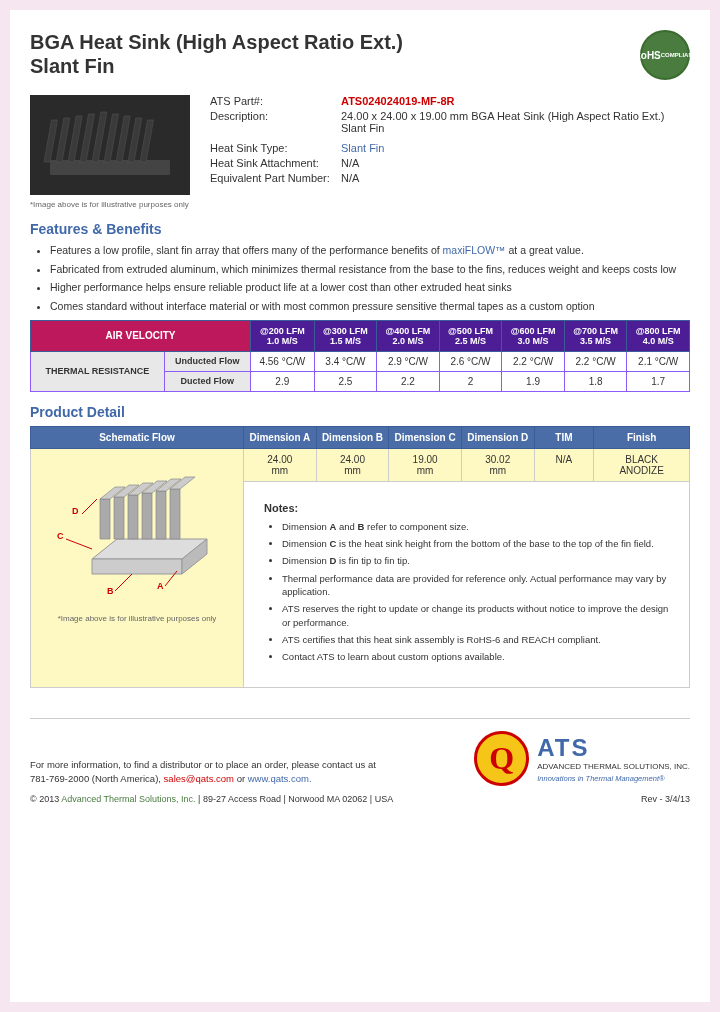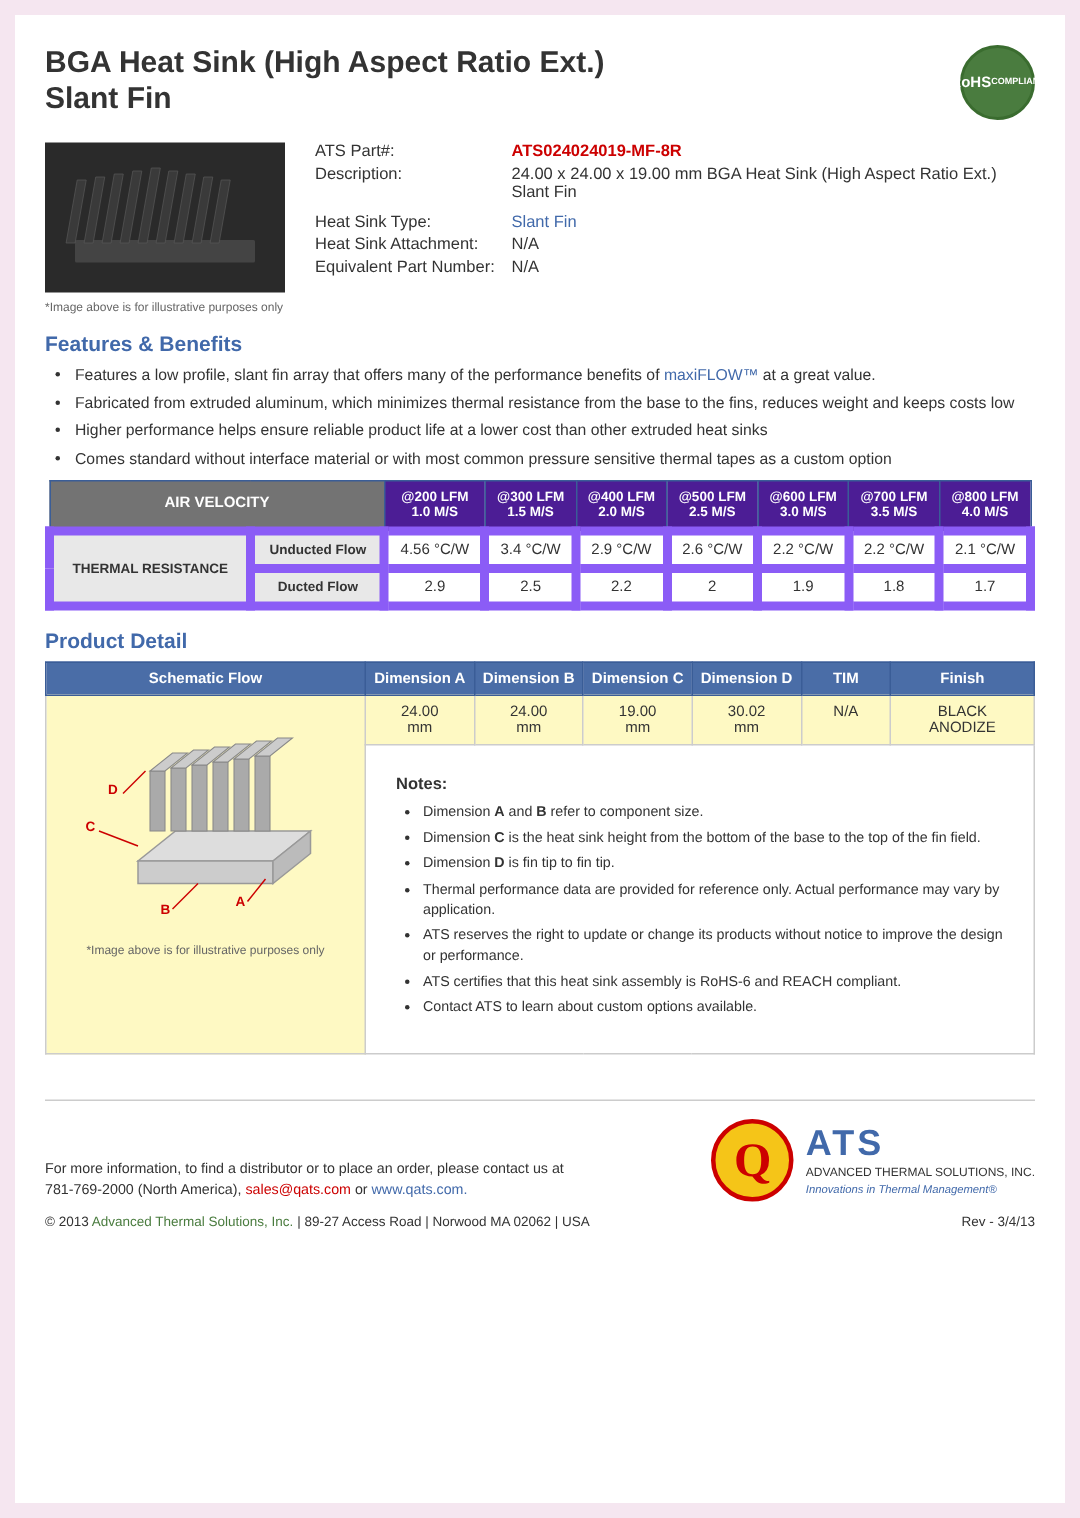--- a/index.html
+++ b/index.html
@@ -73,33 +73,33 @@
     .thermal-table { width: 100%; border-collapse: collapse; margin-top: 6px; font-size: 10px; }
     .thermal-table th {
       background: #4c1d95;
       color: white;
       text-align: center;
       padding: 5px 3px;
       border: 1px solid #3a5d97;
       font-size: 9px;
     }
     .thermal-table td {
-      border: 6px solid #8b5cf6;
+      border: 1px solid #8b5cf6;
       text-align: center;
       padding: 4px 3px;
       background: white;
     }
     .thermal-table .row-label {
       background: #e8e8e8;
       text-align: center;
       font-weight: bold;
       font-size: 9px;
     }
     .thermal-table .air-velocity-header {
-      background: #737373;
+      background: #be185d;
       color: white;
       font-weight: bold;
       font-size: 10px;
     }
     .thermal-table .thermal-res-cell {
       background: #e8e8e8;
     }
 
     
     .product-detail-table { width: 100%; border-collapse: collapse; margin-top: 6px; font-size: 10px; }

